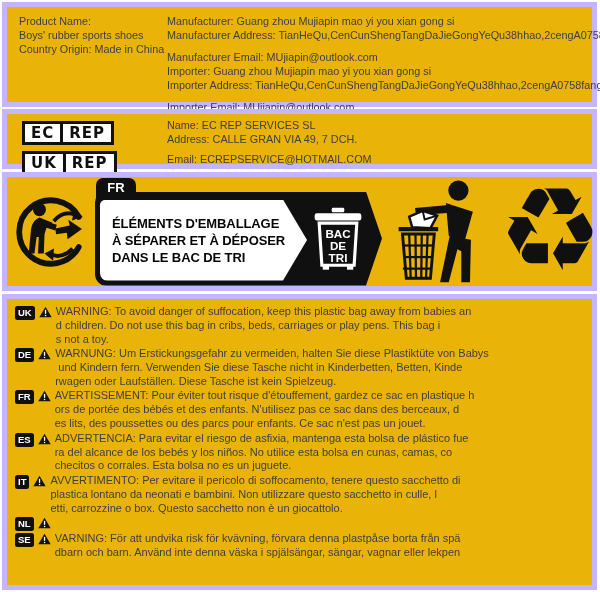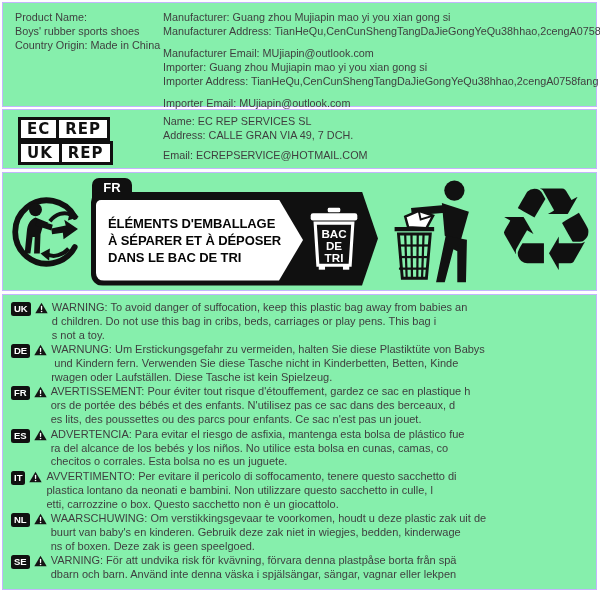--- a/index.html
+++ b/index.html
@@ -1,33 +1,33 @@
 <!DOCTYPE html>
 <html><head>
 <meta charset="utf-8">
 <style>
   * { box-sizing: border-box; }
   html,body { margin:0; padding:0; background:#fff; }
   .page {
     position:relative; width:600px; height:592px; overflow:hidden;
     background:#fff; font-family:"Liberation Sans", sans-serif; color:#3f3f3f;
   }
-  .section { position:absolute; left:2px; width:595px; border:1px solid #c4b5fd; background:#86efac; }
+  .section { position:absolute; left:2px; width:595px; border:5px solid #c4b5fd; background:#eab308; }
 
   
   #sec-product { top:2px; height:105px; padding:7px 10px 0 12px; display:flex; }
   .info-line { font-size:10.8px; line-height:14px; white-space:nowrap; }
   .col-left  { width:148px; flex:0 0 auto; }
   .col-right { flex:1 1 auto; }
   .vgap { height:8px; }
 
   
   #sec-rep { top:109px; height:60px; padding:5px 10px 0 12px; display:flex; }
   .rep-logos { width:148px; flex:0 0 auto; padding-top:2px; padding-left:3px; }
-  .rep-symbol { display:inline-flex; }
+  .rep-symbol { display:inline-flex; margin-bottom:6px; }
   .rep-cell {
     border:3px solid #101010; color:#101010; font-weight:bold;
     font-size:15px; line-height:16px; padding:1px 6px; letter-spacing:1px;
     font-family:"DejaVu Sans", sans-serif; background:#fff;
   }
   .rep-cell + .rep-cell { margin-left:-3px; }
   .rep-text { flex:1 1 auto; }
   .rep-text .info-line { line-height:13.5px; }
   .vgap-s { height:7px; }
 
@@ -240,23 +240,20 @@
 etti, carrozzine o box. Questo sacchetto non è un giocattolo.</div>
     </div>
 
     <div class="warnrow">
       <span class="warnbadge">NL</span>
       <svg class="warntri" viewBox="0 0 24 21">
           <path d="M12,0.8 L23.4,20.2 L0.6,20.2 Z" fill="#141414"></path>
           <rect x="10.9" y="6.5" width="2.4" height="7.5" rx="1" fill="#fff"></rect>
           <circle cx="12.1" cy="17" r="1.5" fill="#fff"></circle>
         </svg>
-      <div class="warntext">WAARSCHUWING: Om verstikkingsgevaar te voorkomen, houdt u deze plastic zak uit de
-buurt van baby's en kinderen. Gebruik deze zak niet in wiegjes, bedden, kinderwage
-ns of boxen. Deze zak is geen speelgoed.</div>
     </div>
 
     <div class="warnrow">
       <span class="warnbadge">SE</span>
       <svg class="warntri" viewBox="0 0 24 21">
           <path d="M12,0.8 L23.4,20.2 L0.6,20.2 Z" fill="#141414"></path>
           <rect x="10.9" y="6.5" width="2.4" height="7.5" rx="1" fill="#fff"></rect>
           <circle cx="12.1" cy="17" r="1.5" fill="#fff"></circle>
         </svg>
       <div class="warntext">VARNING: För att undvika risk för kvävning, förvara denna plastpåse borta från spä

